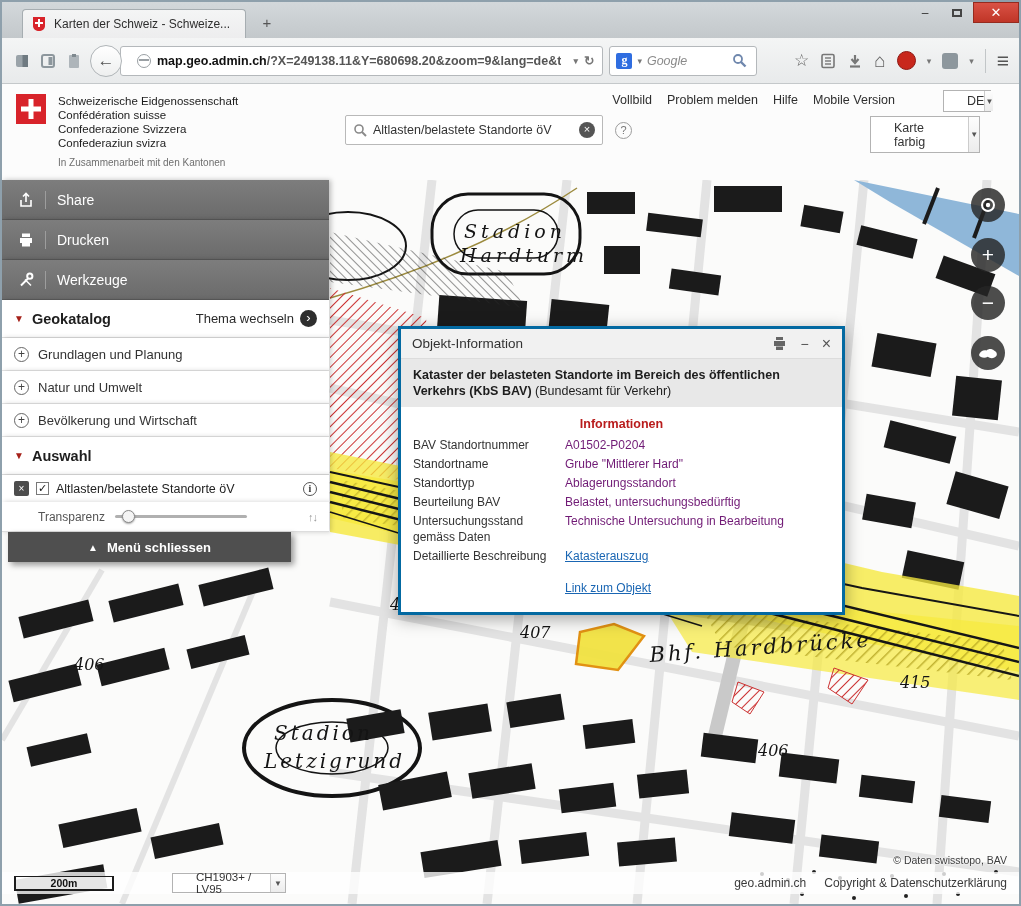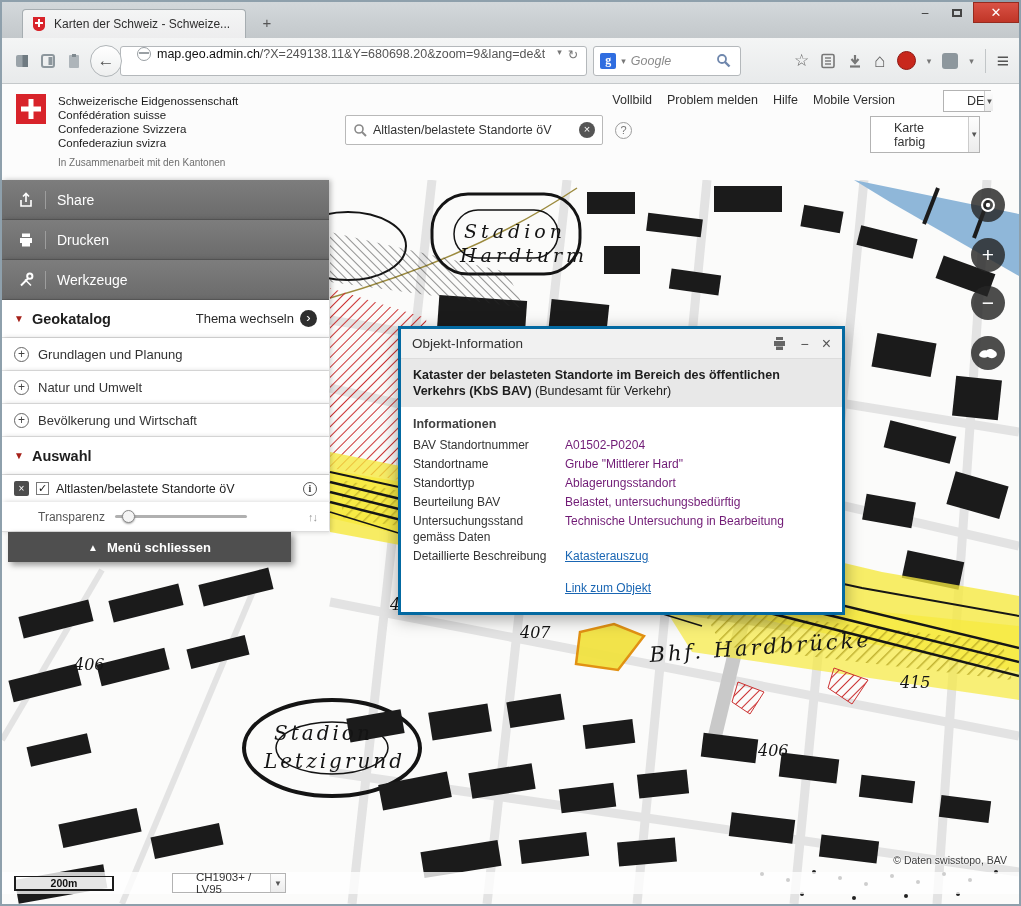--- a/index.html
+++ b/index.html
@@ -26,21 +26,21 @@
 
   
   .navbar { position:absolute; top:36px; left:0; right:0; height:46px;
             background:linear-gradient(#f4f5f5,#e8eaeb); border-bottom:1px solid #c4c8ca;
             display:flex; align-items:center; padding:0 10px; gap:6px; }
   .ext-icon { width:20px; height:20px; display:flex; align-items:center; justify-content:center; }
   .back-btn { width:32px; height:32px; border-radius:50%; border:1px solid #b0b5b8;
               background:linear-gradient(#ffffff,#eeefef); color:#555; font-size:17px;
               display:flex; align-items:center; justify-content:center; z-index:2; margin-right:-8px; }
   .url-bar { flex:0 0 428px; height:30px; background:#fff; border:1px solid #b4b8bb; border-radius:3px;
-             display:flex; gap:6px; padding:0 8px 0 16px; font-size:12.5px; }
+             display:flex; align-items:center; gap:6px; padding:0 8px 0 16px; font-size:12.5px;font-weight:bold; }
   .globe { width:14px; height:14px; border:1.5px solid #9aa0a4; border-radius:50%; position:relative; flex:none; }
   .globe::after { content:""; position:absolute; left:1px; right:1px; top:4.5px; height:1.5px; background:#9aa0a4; }
   .url-text { white-space:nowrap; overflow:hidden; color:#555; }
   .url-text .domain { color:#111; }
   .url-bar .spacer { flex:1; }
   .icon-glyph { color:#777; }
   .search-bar { flex:0 0 148px; height:30px; background:#fff; border:1px solid #b4b8bb; border-radius:3px;
                 display:flex; align-items:center; gap:5px; padding:0 6px; }
   .g-fav { width:16px; height:16px; border-radius:2px; background:#2f6de0; color:#fff;
            font-family:"Liberation Serif",serif; font-weight:bold; font-size:12px;
@@ -141,21 +141,21 @@
   
   .popup { position:absolute; left:396px; top:242px; width:447px; background:#fff;
            border:3px solid #0369a1; box-shadow:0 4px 16px rgba(0,0,0,.35); z-index:35; }
   .popup-header { height:30px; background:#f1f1f1; border-bottom:1px solid #dcdcdc; display:flex;
                   align-items:center; padding:0 11px; font-size:13.5px; color:#333; }
   .popup-header .ph-icons { margin-left:auto; display:flex; align-items:center; gap:13px; color:#555; }
   .ph-glyph { font-size:14px; color:#555; }
   .popup-banner { background:#e8e8e8; padding:8px 12px; font-size:12.5px; line-height:16px; color:#1d1d1d; }
   .popup-banner .b { font-weight:bold; }
   .popup-body { padding:10px 12px 16px; }
-  .section-title { font-weight:bold; font-size:12.5px; color:#404040; margin-bottom:6px; }
+  .section-title { font-weight:bold; font-size:12.5px; color:#b91c1c; margin-bottom:6px;text-align:center; }
   .info-row { display:flex; font-size:12px; line-height:16px; margin-bottom:3px; }
   .info-label { flex:0 0 152px; color:#333; padding-right:8px; }
   .info-value { color:#701a75; }
   a.blue, .blue { color:#1a66b3; text-decoration:underline; font-size:12px; cursor:pointer; }
   .object-link-row { margin-top:14px; padding-left:152px; }
 </style>
 </head>
 <body>
 
 <div class="window">
@@ -574,16 +574,20 @@
         </div>
       </div>
     </div>
 
     <div class="bottom-bar">
       <div class="scale-box">200m</div>
       <div class="select proj-select">
         <span>CH1903+ / LV95</span>
         <span class="caret">▼</span>
       </div>
+      <div class="footer-links">
+        <span>geo.admin.ch</span>
+        <span>Copyright &amp; Datenschutzerklärung</span>
+      </div>
     </div>
 
   </div>
 </div>
 
 </body></html>

